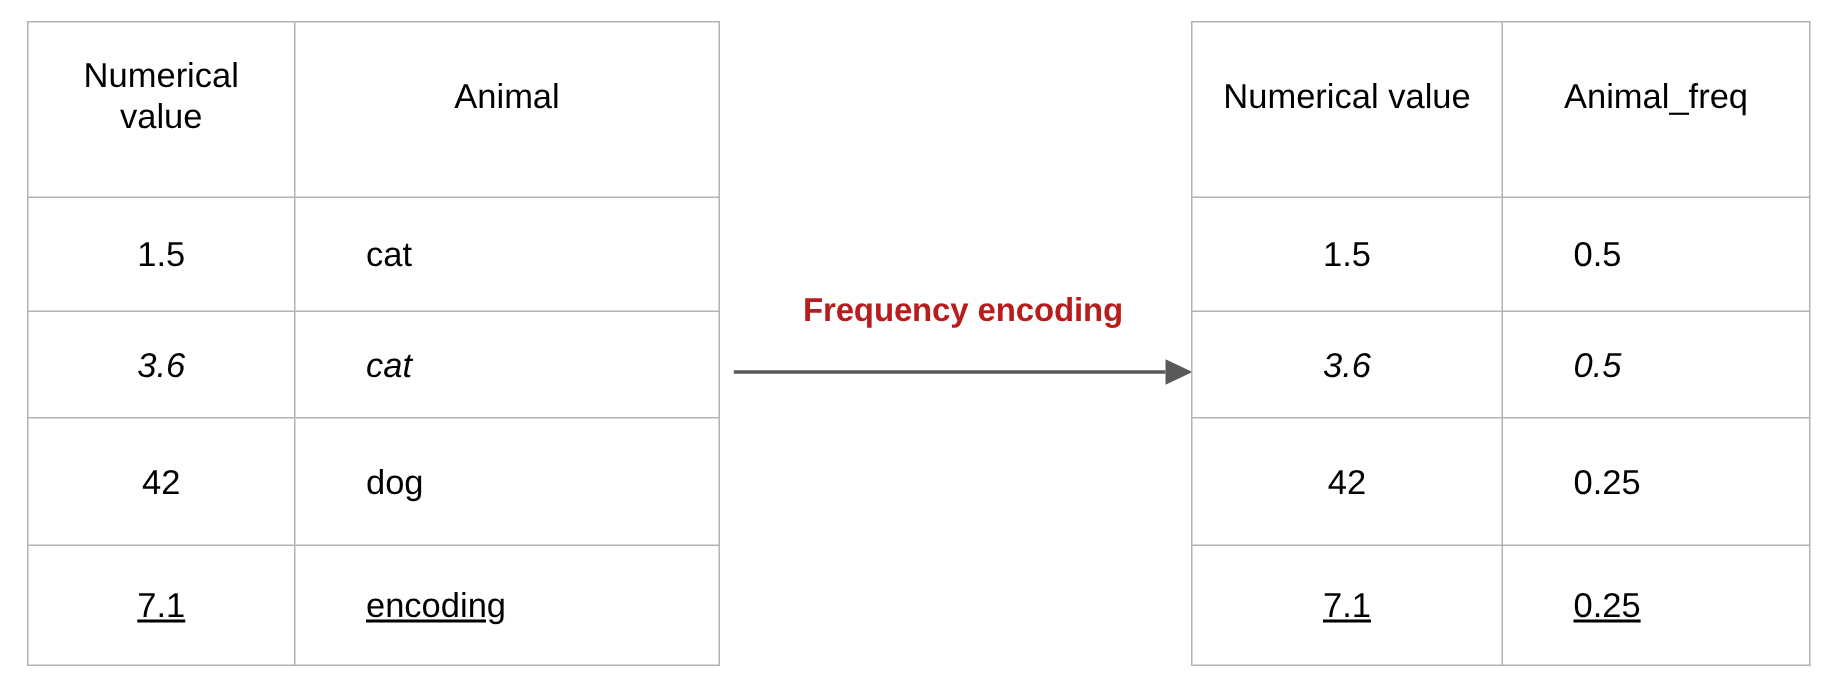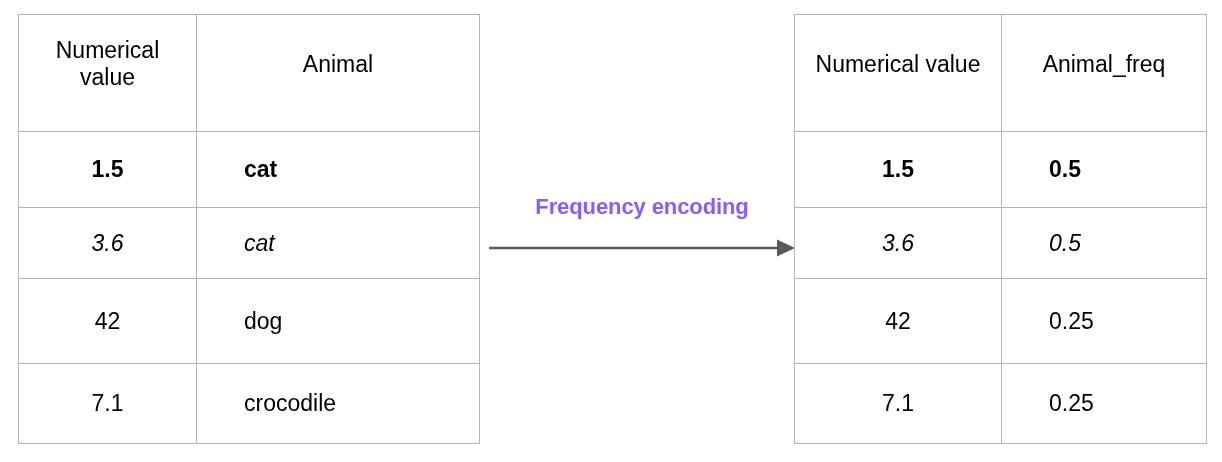--- a/index.html
+++ b/index.html
@@ -63,24 +63,24 @@
   
   #table-encoded {
     left: 794px;
     top: 14px;
     width: 412px;
   }
   #table-encoded col.c0 { width: 207px; }
   #table-encoded col.c1 { width: 205px; }
 
   .rh-head { height: 117px; }
-  .rh-1    { height: 76px; font-weight: bold; }
+  .rh-1    { height: 76px; }
   .rh-2    { height: 71px; font-style: italic; }
   .rh-3    { height: 85px; }
-  .rh-4    { height: 80px; }
+  .rh-4    { height: 80px; text-decoration: underline; }
 
   .hdr td .hdr-inner {
     display: block;
     padding-bottom: 18px;
   }
 
   
   #transform-arrow {
     position: absolute;
     left: 489px;
@@ -90,21 +90,21 @@
   }
   #transform-label {
     position: absolute;
     left: 489px;
     top: 194px;
     width: 306px;
     text-align: center;
     font-size: 22px;
     font-weight: bold;
     white-space: nowrap;
-    color: #8b5cf6;
+    color: #b91c1c;
     letter-spacing: -0.1px;
   }
 </style>
 </head>
 <body>
 
 <div class="diagram">
 
   <table class="tbl" id="table-source">
     <colgroup>
@@ -127,21 +127,21 @@
       <tr class="rh-2">
         <td class="num">3.6</td>
         <td class="txt">cat</td>
       </tr>
       <tr class="rh-3">
         <td class="num">42</td>
         <td class="txt">dog</td>
       </tr>
       <tr class="rh-4">
         <td class="num">7.1</td>
-        <td class="txt">crocodile</td>
+        <td class="txt">encoding</td>
       </tr>
     </tbody>
   </table>
 
   <div id="transform-label">Frequency encoding</div>
 
   <svg id="transform-arrow" viewBox="0 0 306 32" xmlns="http://www.w3.org/2000/svg">
     <line x1="0" y1="16" x2="288" y2="16" stroke="#595959" stroke-width="2.4"></line>
     <polygon points="288,7.5 306,16 288,24.5" fill="#595959"></polygon>
   </svg>

